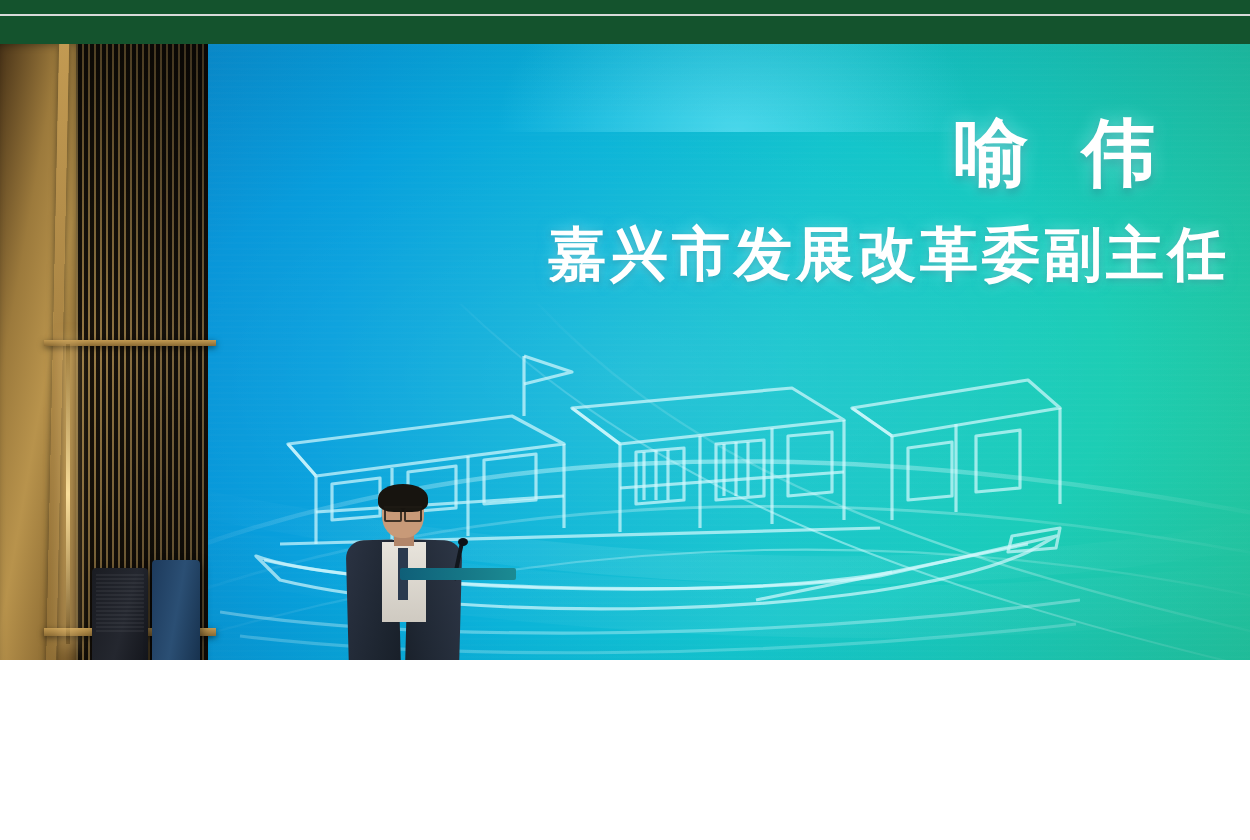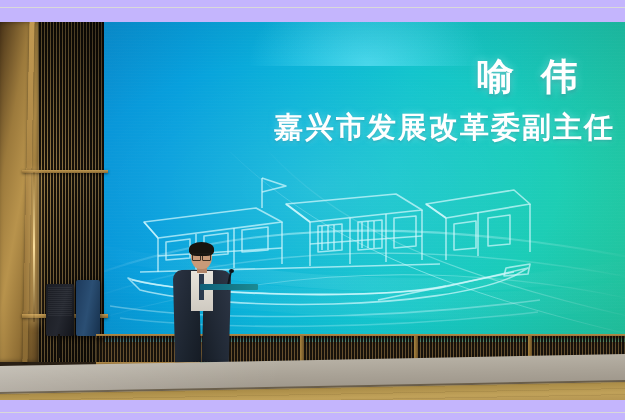--- a/index.html
+++ b/index.html
@@ -3,22 +3,22 @@
 <meta charset="utf-8">
 <style>
   html,body{margin:0;padding:0;background:#ffffff;}
   body{
     width:625px;height:420px;overflow:hidden;
     font-family:"Liberation Sans","DejaVu Sans",sans-serif;
   }
 
   
   #photo-frame{
-    position:relative;width:625px;height:420px;
-    background:#c4b5fd;overflow:hidden;
+    position:relative;width:625px;height:330px;
+    background:#14532d;overflow:hidden;
   }
   .frame-rule{position:absolute;left:0;width:625px;height:1px;background:#d9d9d9;}
   .frame-rule.top{top:7px;}
   .frame-rule.bottom{bottom:7px;}
 
   
   #photo{
     position:absolute;left:0;top:22px;width:625px;height:378px;
     overflow:hidden;background:#2a2015;
   }

